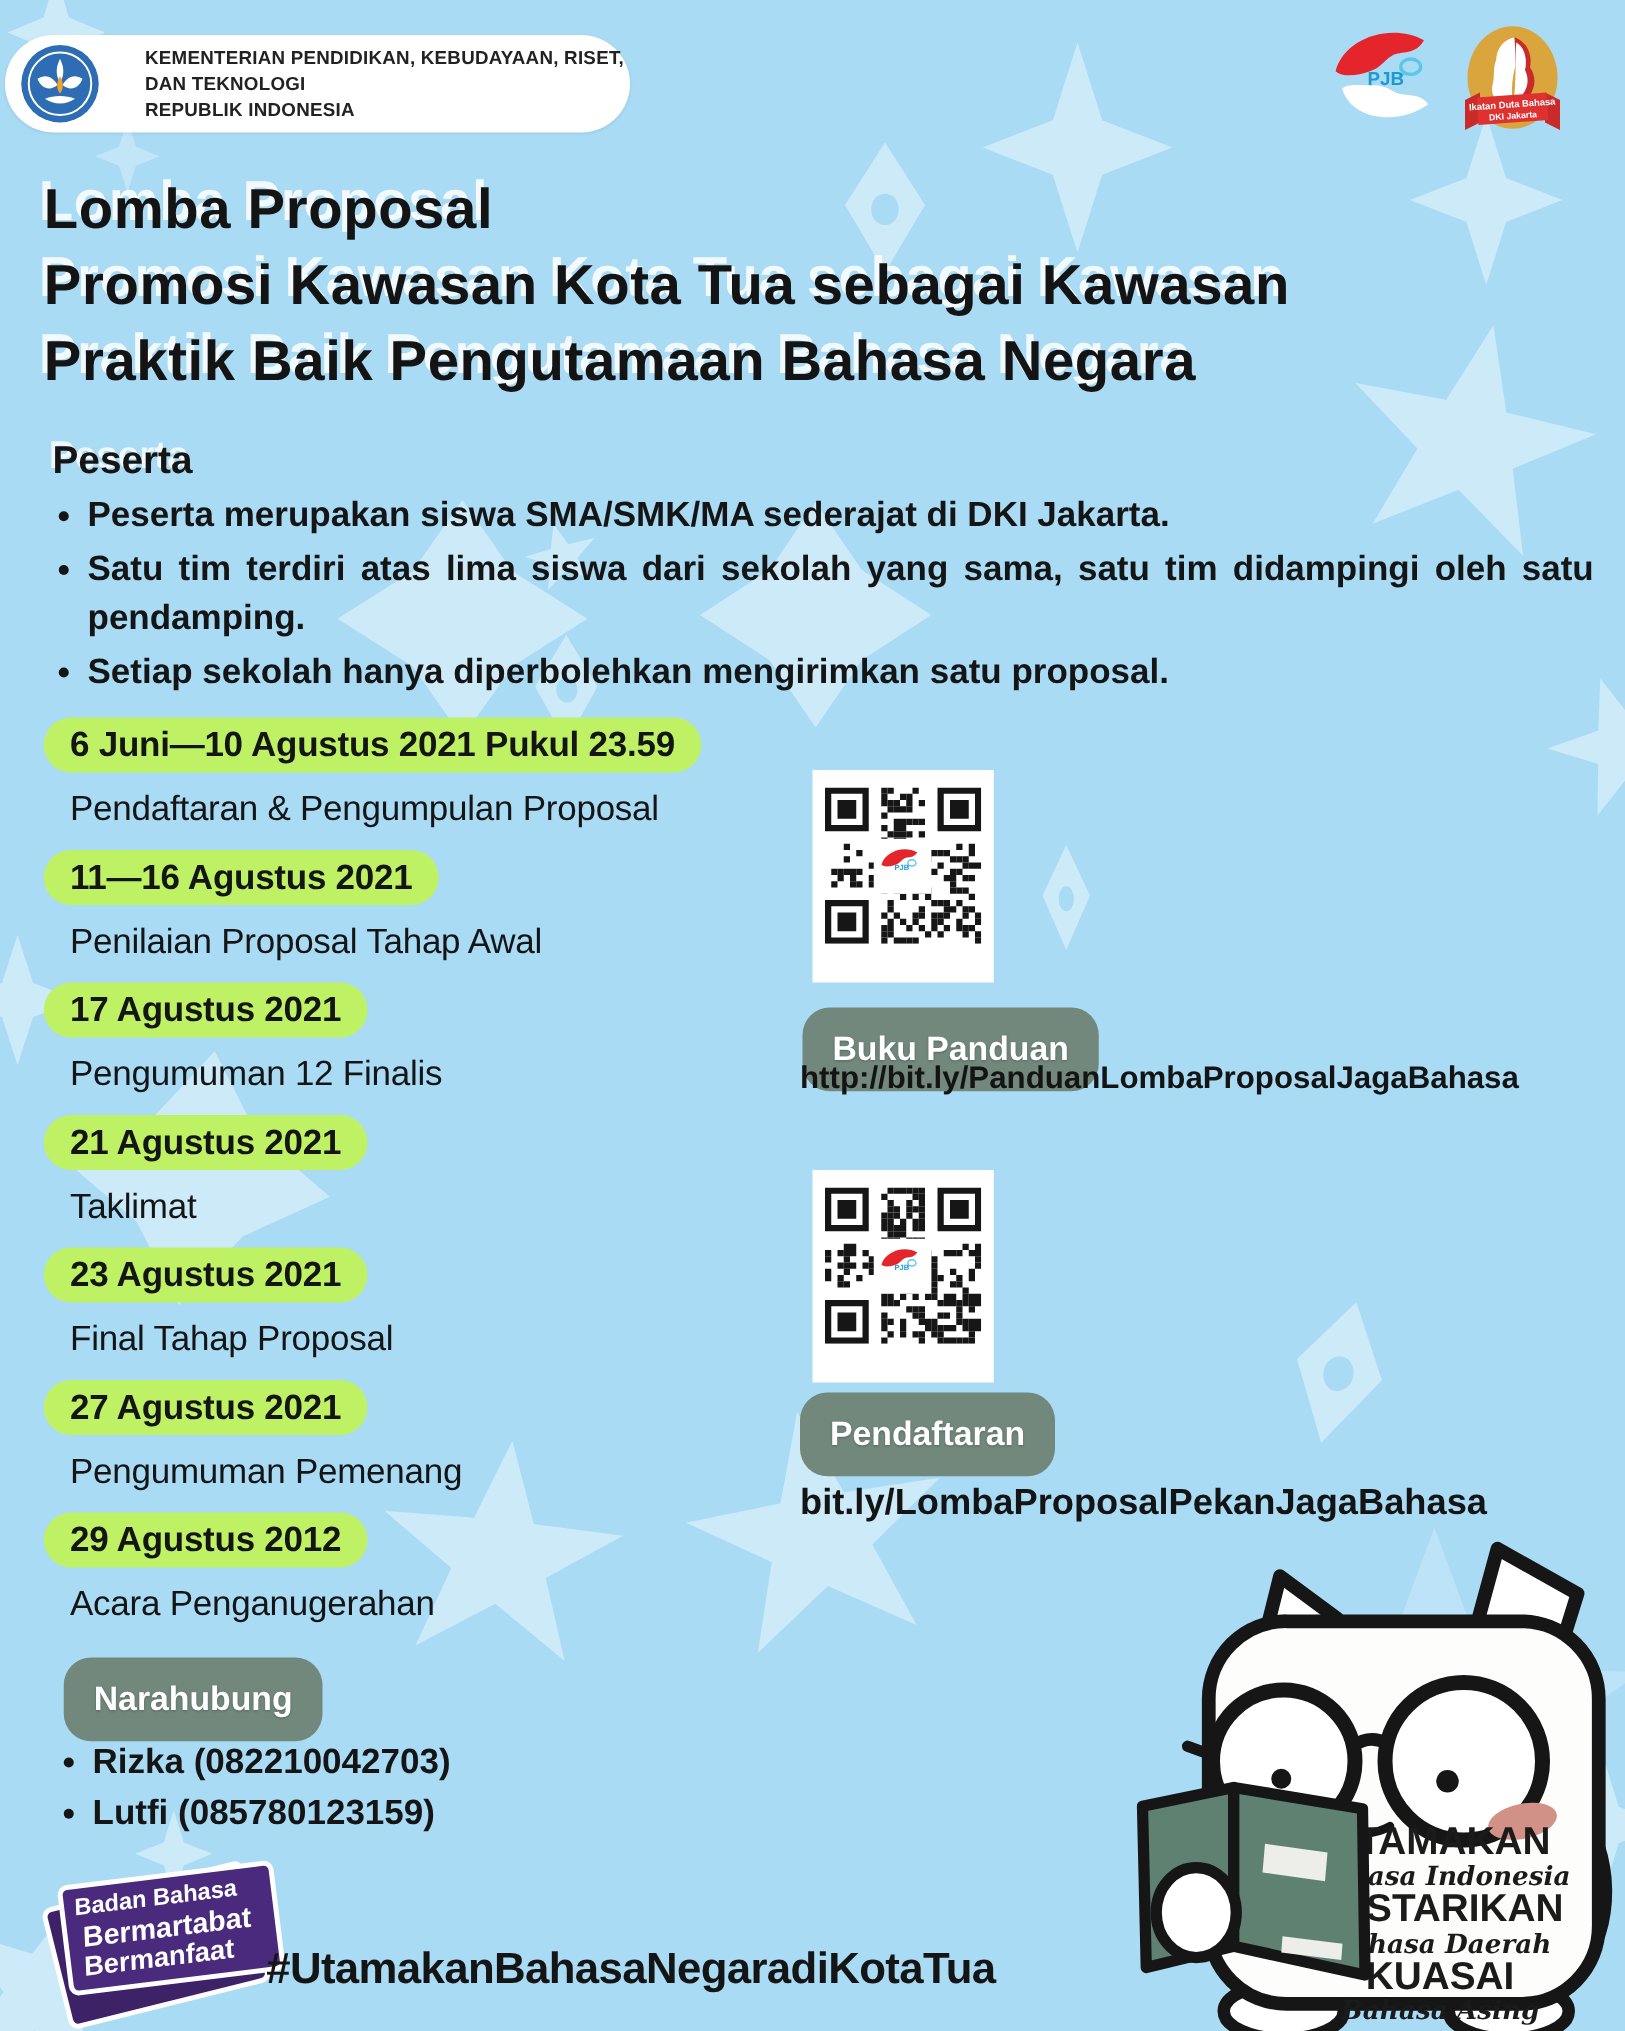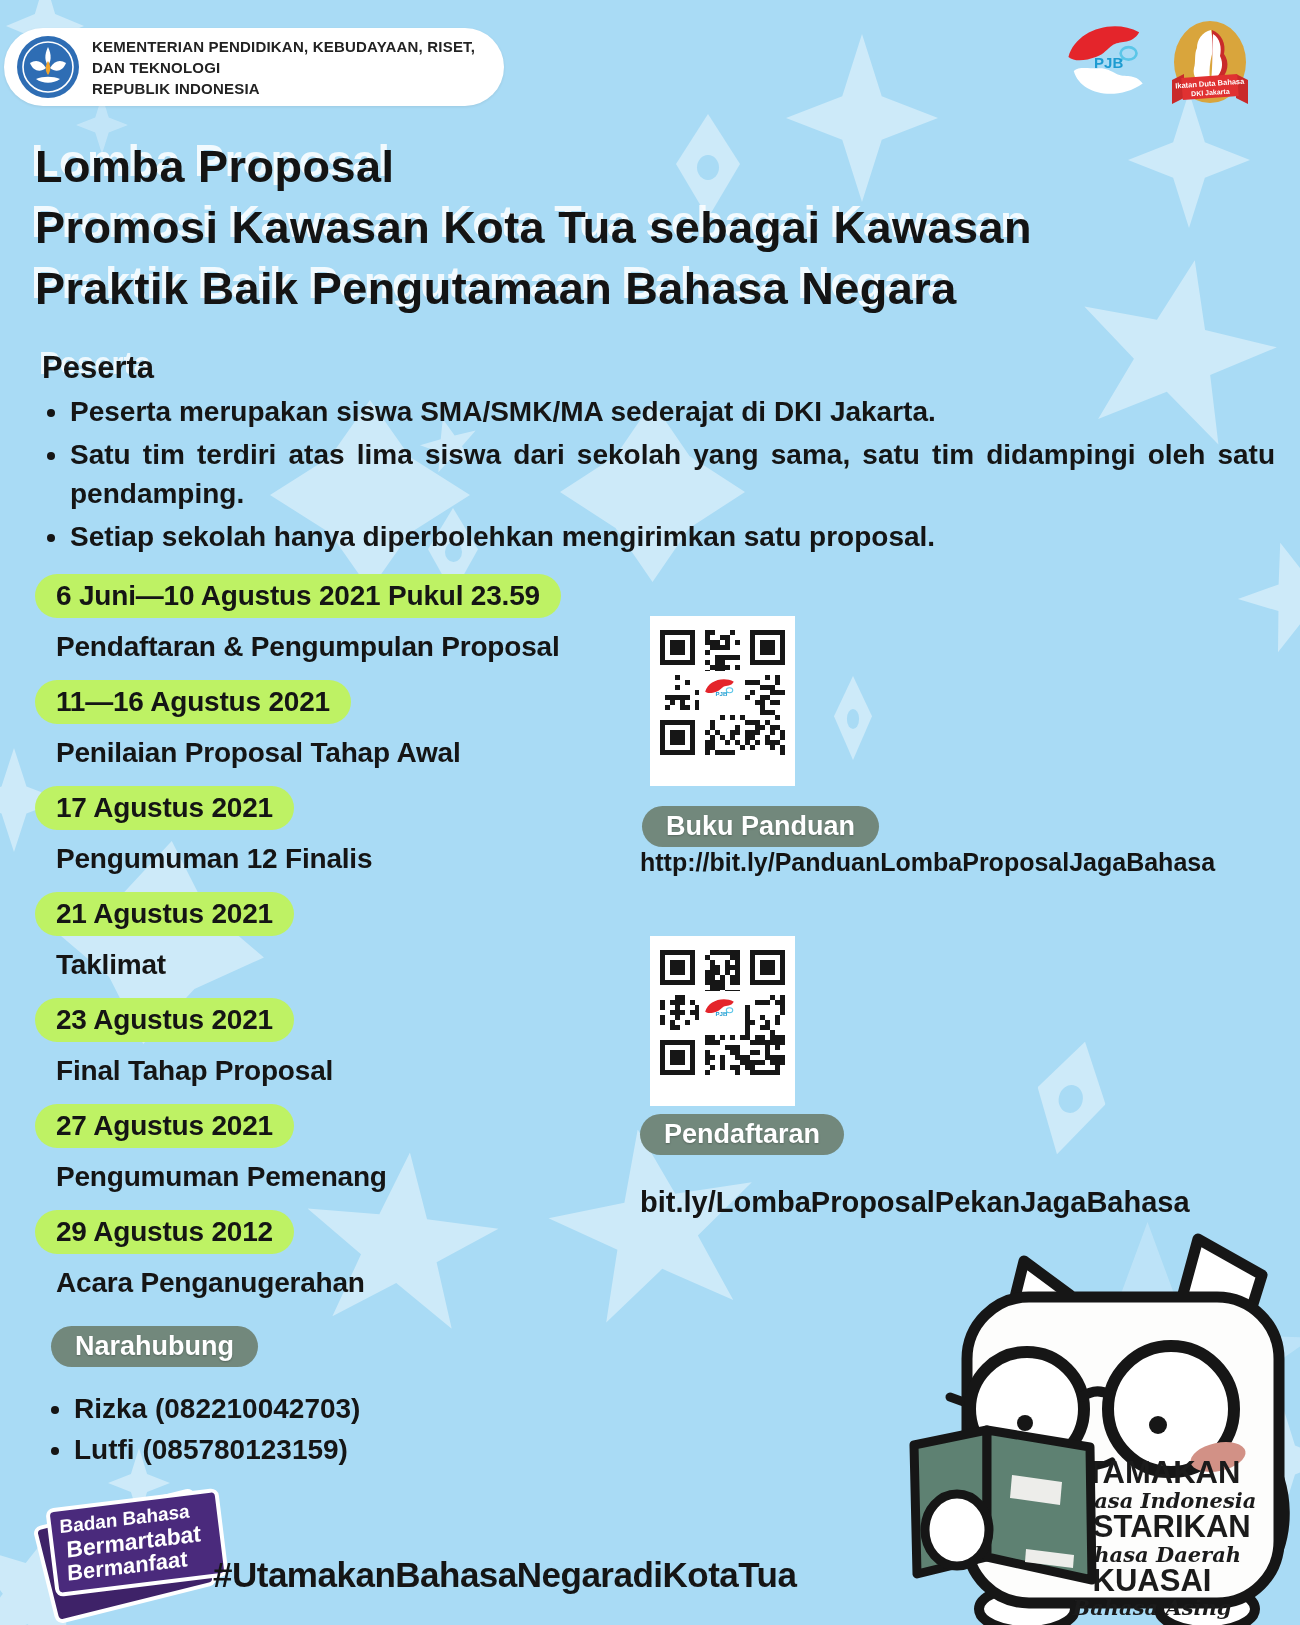--- a/index.html
+++ b/index.html
@@ -7,44 +7,44 @@
           background:#A9DBF5;font-family:"Liberation Sans",sans-serif;color:#151515;}
   
   .deco{position:absolute;background:#CDEAF9;}
   .s4{clip-path:polygon(50% 0%,63% 37%,100% 50%,63% 63%,50% 100%,37% 63%,0% 50%,37% 37%);}
   .s4f{clip-path:polygon(50% 0%,70% 30%,100% 50%,70% 70%,50% 100%,30% 70%,0% 50%,30% 30%);}
   .s5{clip-path:polygon(50% 0%,62% 34%,98% 35%,69% 56%,80% 90%,50% 69%,20% 90%,31% 56%,2% 35%,38% 34%);}
   .kite{clip-path:polygon(50% 0%,100% 48%,50% 100%,0% 48%);}
   .kite .hole{position:absolute;left:33%;top:39%;width:34%;height:24%;border-radius:50%;background:#A9DBF5;}
   
   .hdr-pill{position:absolute;left:4px;top:28px;width:500px;height:78px;background:#fff;
-            border-radius:42px;display:flex;align-items:center;box-shadow:0 1px 3px rgba(0,0,0,.08);}
+            border-radius:42px;display:flex;align-items:center;box-shadow:0 1px 3px rgba(0,0,0,.08);gap:24px;}
   .hdr-logo{margin-left:12px;flex:0 0 auto;}
   .hdr-text{margin-left:12px;font-size:15px;font-weight:700;color:#222;line-height:21px;letter-spacing:.2px;}
   .hdr-right{position:absolute;top:18px;left:1058px;display:flex;align-items:flex-start;}
   
   .title{position:absolute;left:35px;top:136px;font-size:45px;font-weight:700;line-height:61px;
          letter-spacing:.5px;color:#141414;text-shadow:-4px -6px 0 rgba(255,255,255,.85);}
   
   .peserta-h{position:absolute;left:42px;top:350px;font-size:31px;font-weight:700;
              text-shadow:-3px -4px 0 rgba(255,255,255,.8);}
   .peserta-list{position:absolute;left:42px;top:392px;width:1205px;margin:0;padding:0 0 0 28px;
                 font-size:28px;font-weight:700;line-height:39px;text-align:justify;}
   .peserta-list li{margin-bottom:4px;}
   
   .timeline{position:absolute;left:35px;top:574px;width:610px;}
   .t-pill{display:inline-block;background:#bef264;border-radius:26px;padding:6px 21px;
           font-size:28px;font-weight:700;letter-spacing:-.2px;margin-bottom:13px;}
-  .t-label{font-size:28px;font-weight:700;margin:0 0 17px 21px;letter-spacing:-.2px;}
+  .t-label{font-size:28px;font-weight:400;margin:0 0 17px 21px;letter-spacing:-.2px;}
   
   .qr-box{position:absolute;width:145px;height:170px;background:#fff;}
   .qr-box svg.qr{position:absolute;left:10px;top:14px;}
   .qr-logo{position:absolute;left:49px;top:55px;width:46px;height:44px;background:#fff;
            display:flex;align-items:center;justify-content:center;}
-  .g-pill{position:absolute;background:#72887C;color:#fff;border-radius:22px;padding:5px 24px;
+  .g-pill{position:absolute;background:#72887C;color:#fff;border-radius:22px;padding:18px 24px;
           font-size:27px;font-weight:700;text-shadow:0 1px 2px rgba(0,0,0,.25);}
   .url{position:absolute;font-weight:700;color:#141414;}
   
   .contacts{position:absolute;left:48px;top:1388px;margin:0;padding:0 0 0 26px;
             font-size:28px;font-weight:700;line-height:41px;}
   
   .badge-wrap{position:absolute;left:48px;top:1496px;width:160px;height:100px;}
   .badge-back{position:absolute;left:-6px;top:10px;width:158px;height:92px;background:#3E2268;
               border:4px solid #fff;border-radius:8px;transform:rotate(-14deg);}
   .badge{position:absolute;left:2px;top:2px;width:150px;background:#4A2A7C;border:4px solid #fff;

